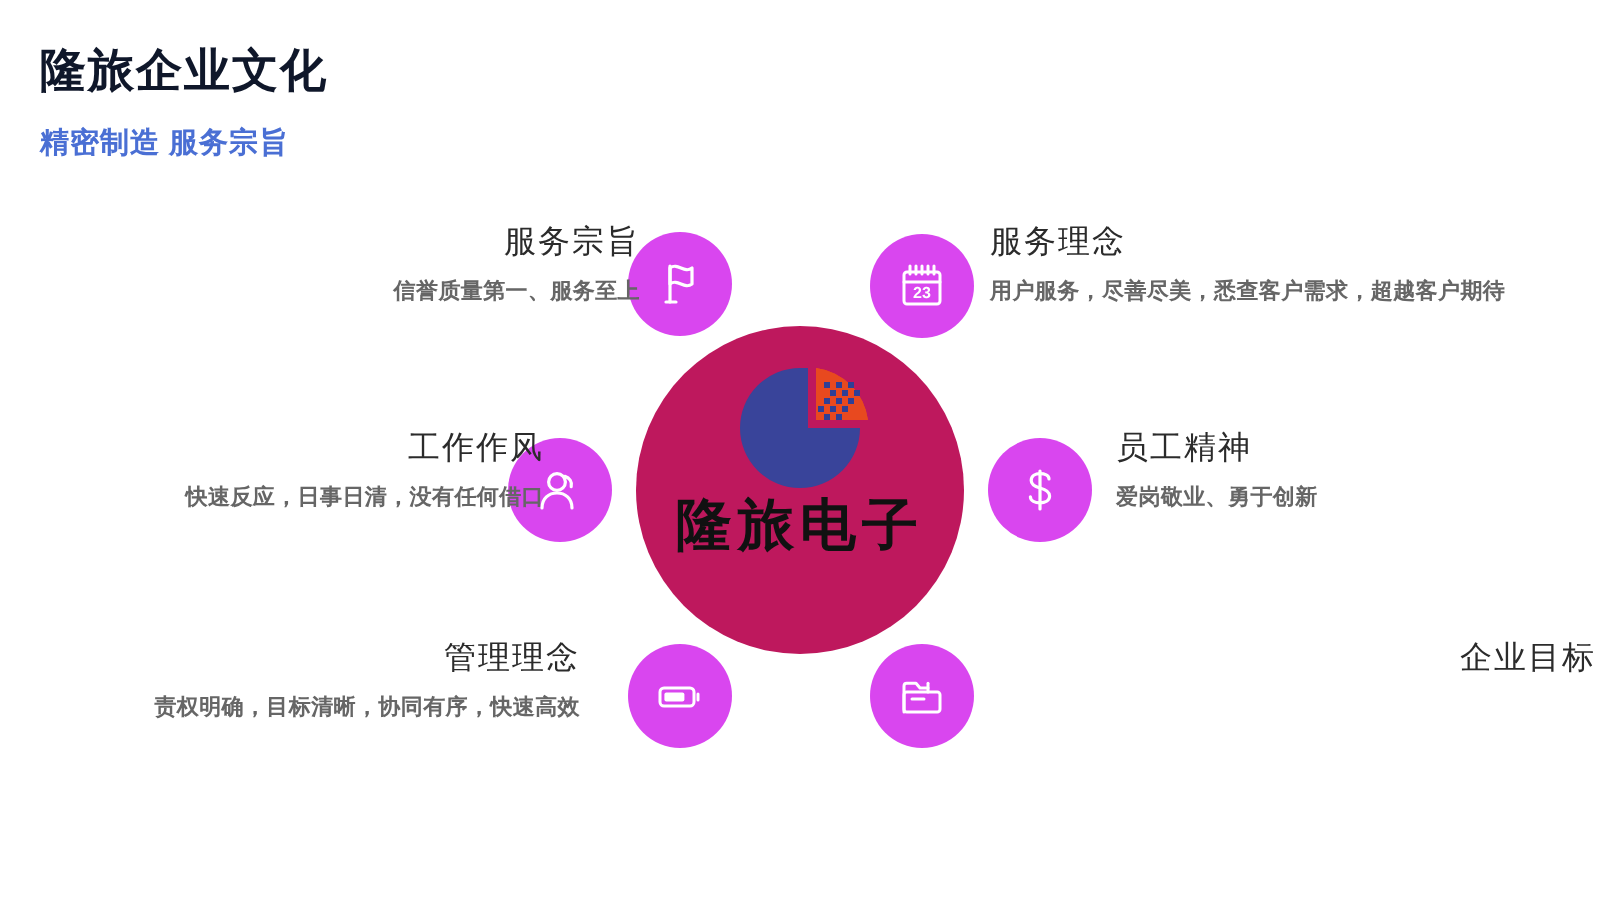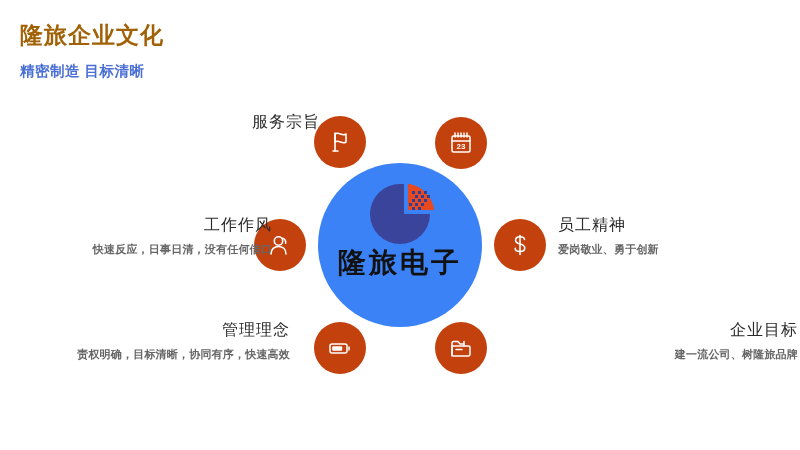--- a/index.html
+++ b/index.html
@@ -21,21 +21,21 @@
     height: 450px;
   }
 
   
   .page-title {
     position: absolute;
     left: 20px;
     top: 20px;
     font-size: 23px;
     font-weight: bold;
-    color: #a16207;
+    color: #0f172a;
     letter-spacing: 1px;
     white-space: nowrap;
   }
   .page-subtitle {
     position: absolute;
     left: 20px;
     top: 62px;
     font-size: 14.5px;
     font-weight: bold;
     color: #4a6fd4;
@@ -44,21 +44,21 @@
   }
 
   
   .hub {
     position: absolute;
     left: 318px;
     top: 163px;
     width: 164px;
     height: 164px;
     border-radius: 50%;
-    background: #3b82f6;
+    background: #be185d;
   }
   .hub-logo-mark {
     position: absolute;
     left: 50%;
     top: 17px;
     transform: translateX(-50%);
     width: 76px;
     height: 64px;
   }
   .hub-name {
@@ -86,21 +86,21 @@
     letter-spacing: 1.2px;
     line-height: 1;
   }
 
   
   .node {
     position: absolute;
     width: 52px;
     height: 52px;
     border-radius: 50%;
-    background: #c2410c;
+    background: #d946ef;
     display: flex;
     align-items: center;
     justify-content: center;
   }
   .node svg { display: block; }
 
   
   .item-text {
     position: absolute;
     width: 300px;
@@ -134,21 +134,21 @@
   #txt-staff-spirit    { left: 558px; top: 215px; }
   #txt-management      { left: -10px; top: 320px; }
   #txt-company-goal    { left: 498px; top: 320px; text-align: right; }
 </style>
 </head>
 <body>
 
 <div id="stage">
 
   <div class="page-title">隆旅企业文化</div>
-  <div class="page-subtitle">精密制造 目标清晰</div>
+  <div class="page-subtitle">精密制造 服务宗旨</div>
 
   <div class="hub">
     <svg class="hub-logo-mark" viewBox="0 0 76 64">
 
       <path d="M38 4 A30 30 0 1 0 38 64 A30 30 0 0 0 68 34 L42 34 L42 4 Z" fill="#39449a"></path>
 
       <path d="M46 4 A30 30 0 0 1 72 30 L46 30 Z" fill="#e8491f"></path>
       <path d="M46 4 A30 30 0 0 1 72 30 L46 30 Z" fill="#e8491f"></path>
 
       <g fill="#2f3f96">
@@ -173,30 +173,35 @@
 
   <div class="node" style="left:314px; top:116px;">
     <svg width="26" height="26" viewBox="0 0 26 26" fill="none" stroke="#ffffff" stroke-width="1.6" stroke-linecap="round" stroke-linejoin="round">
       <path d="M8 22 L8 4"></path>
       <path d="M8 5 C12 2, 15 8, 19 5 L19 13 C15 16, 12 10, 8 13 Z"></path>
       <path d="M6 22 L11 22"></path>
     </svg>
   </div>
   <div class="item-text right-align" id="txt-service-purpose">
     <div class="item-title">服务宗旨</div>
+    <div class="item-desc nowrap">信誉质量第一、服务至上</div>
   </div>
 
   <div class="node" style="left:435px; top:117px;">
     <svg width="26" height="26" viewBox="0 0 26 26" fill="none" stroke="#ffffff" stroke-width="1.5" stroke-linecap="round" stroke-linejoin="round">
       <rect x="4" y="6" width="18" height="16" rx="1.5"></rect>
       <path d="M4 11 L22 11"></path>
       <path d="M7 3 L7 7 M10 3 L10 7 M13 3 L13 7 M16 3 L16 7 M19 3 L19 7"></path>
       <text x="13" y="19" font-size="8" font-weight="bold" fill="#ffffff" stroke="none" text-anchor="middle" font-family="Liberation Sans, sans-serif">23</text>
     </svg>
   </div>
+  <div class="item-text left-align" id="txt-service-concept">
+    <div class="item-title">服务理念</div>
+    <div class="item-desc wrap">用户服务，尽善尽美，悉查客户需求，超越客户期待</div>
+  </div>
 
   <div class="node" style="left:254px; top:219px;">
     <svg width="26" height="26" viewBox="0 0 26 26" fill="none" stroke="#ffffff" stroke-width="1.6" stroke-linecap="round" stroke-linejoin="round">
       <circle cx="11.5" cy="9" r="4.2"></circle>
       <path d="M4 22 C4 17.2, 7.4 14.5, 11.5 14.5 C15.6 14.5, 19 17.2, 19 22"></path>
       <path d="M15.5 6.2 C17.8 6.8, 19.2 9, 18.6 11.3"></path>
     </svg>
   </div>
   <div class="item-text right-align" id="txt-work-style">
     <div class="item-title">工作作风</div>
@@ -231,16 +236,15 @@
   <div class="node" style="left:435px; top:322px;">
     <svg width="26" height="26" viewBox="0 0 26 26" fill="none" stroke="#ffffff" stroke-width="1.5" stroke-linecap="round" stroke-linejoin="round">
       <path d="M4 21 L4 8 C4 7.2, 4.6 6.6, 5.4 6.6 L10 6.6 L12 9 L16 9"></path>
       <rect x="4" y="11" width="18" height="10" rx="1.4"></rect>
       <path d="M8 14.5 L14 14.5"></path>
       <path d="M16 6.6 L16 11"></path>
     </svg>
   </div>
   <div class="item-text left-align" id="txt-company-goal">
     <div class="item-title">企业目标</div>
-    <div class="item-desc nowrap">建一流公司、树隆旅品牌</div>
   </div>
 
 </div>
 
 </body></html>

